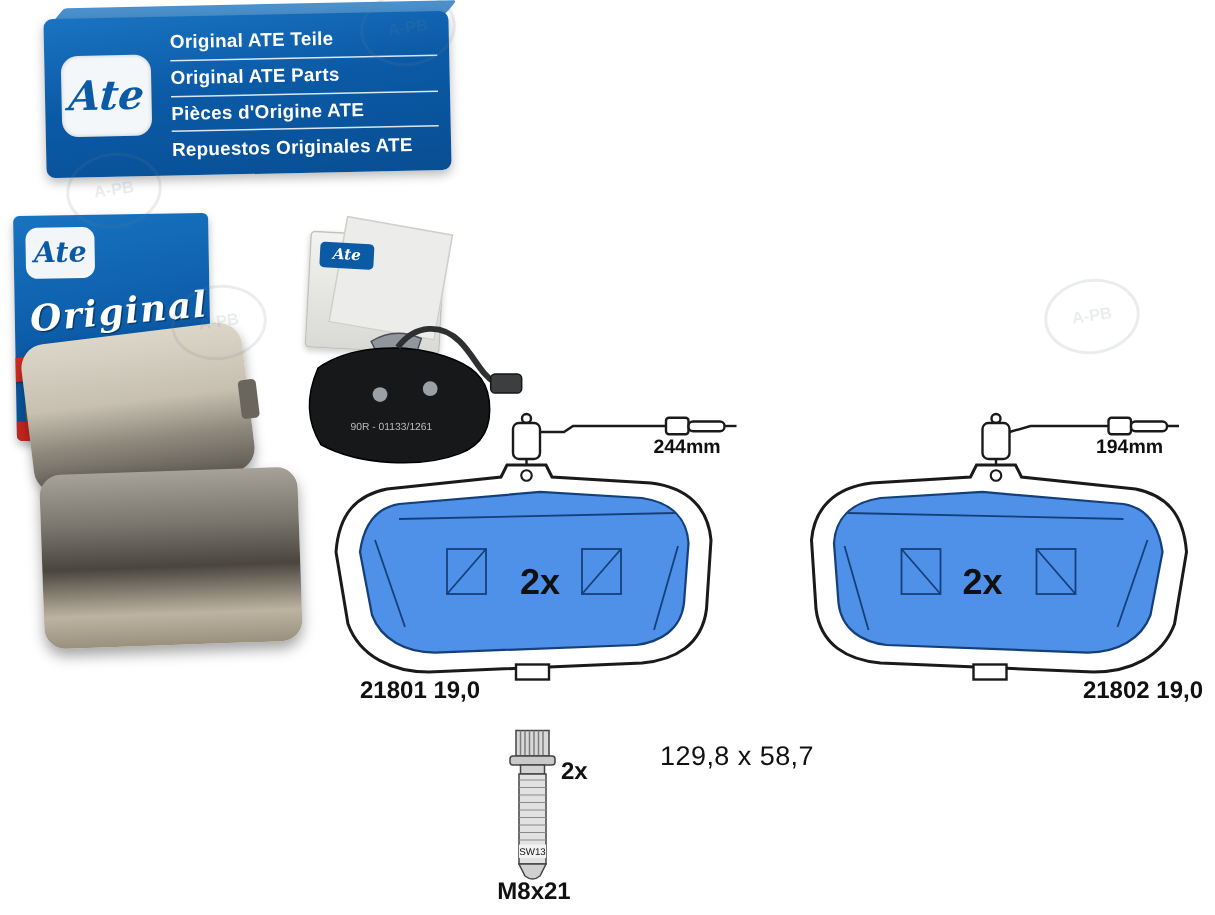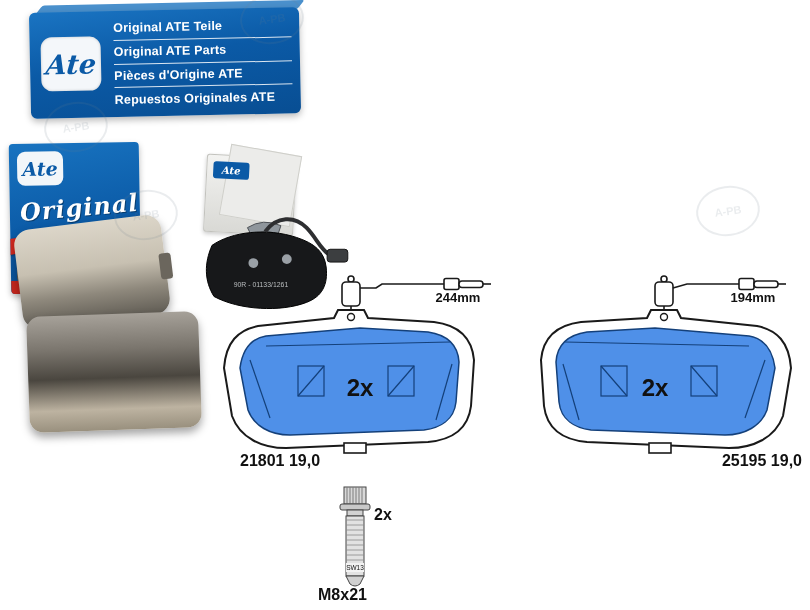--- a/index.html
+++ b/index.html
@@ -63,21 +63,21 @@
   .draw-left{position:absolute;left:210px;top:268px;width:300px;height:200px;}
   .draw-right{position:absolute;left:505px;top:268px;width:300px;height:200px;}
   .bolt-svg{position:absolute;left:338px;top:486px;width:34px;height:102px;}
 
   
   .part-number{position:absolute;top:452px;font-weight:bold;font-size:16px;}
   .part-left{left:216px;margin-left:24px;}
   .part-right{right:8px;text-align:right;}
   .dims-label{position:absolute;left:440px;top:494px;font-size:18px;letter-spacing:.3px;}
   .bolt-qty{position:absolute;left:374px;top:506px;font-weight:bold;font-size:16px;}
-  .bolt-size{position:absolute;left:318px;top:586px;width:76px;font-weight:bold;font-size:16px;}
+  .bolt-size{position:absolute;left:318px;top:586px;width:76px;text-align:center;font-weight:bold;font-size:16px;}
 
   
   .wm{position:absolute;width:60px;height:46px;border:2px solid #6e7f8d;border-radius:50%;
     color:#6e7f8d;opacity:.14;display:flex;align-items:center;justify-content:center;
     font-weight:bold;font-size:11px;transform:rotate(-8deg);}
   .wm1{left:44px;top:102px;}
   .wm2{left:114px;top:190px;}
   .wm3{left:696px;top:186px;}
   .wm4{left:240px;top:-6px;}
 </style>
@@ -184,21 +184,22 @@
         <line x1="40" y1="92" x2="60" y2="150"></line>
         <line x1="242" y1="96" x2="226" y2="152"></line>
       </g>
       <rect x="134" y="175" width="22" height="10" fill="#fff" stroke="#1a1a1a" stroke-width="1.6"></rect>
       <circle cx="141" cy="49" r="3.5" fill="#fff" stroke="#1a1a1a" stroke-width="1.4"></circle>
     </g>
     <text x="150" y="128" font-size="24" font-weight="bold" text-anchor="middle" fill="#111">2x</text>
   </svg>
 
   <div class="part-number part-left">21801 19,0</div>
-  <div class="part-number part-right">25195 19,0</div>
+  <div class="part-number part-right">21802 19,0</div>
+  <div class="dims-label">129,8 x 58,7</div>
 
   <svg class="bolt-svg" viewBox="0 0 34 102">
     <rect x="6" y="1" width="22" height="17" fill="#d8d8d8" stroke="#444"></rect>
     <path d="M9,1 V18 M12,1 V18 M15,1 V18 M18,1 V18 M21,1 V18 M24,1 V18" stroke="#7c7c7c" stroke-width="1" fill="none"></path>
     <rect x="2" y="18" width="30" height="6" rx="2" fill="#c9c9c9" stroke="#444"></rect>
     <rect x="9" y="24" width="16" height="6" fill="#d2d2d2" stroke="#444"></rect>
     <rect x="8" y="30" width="18" height="60" fill="#e2e2e2" stroke="#444"></rect>
     <path d="M8,34 H26 M8,39 H26 M8,44 H26 M8,49 H26 M8,54 H26 M8,59 H26 M8,64 H26 M8,69 H26 M8,74 H26" stroke="#8a8a8a" stroke-width="0.8" fill="none"></path>
     <rect x="8" y="77" width="18" height="9" fill="#f2f2f2" stroke="none"></rect>
     <text x="17" y="84" font-size="6.5" text-anchor="middle" fill="#111">SW13</text>

